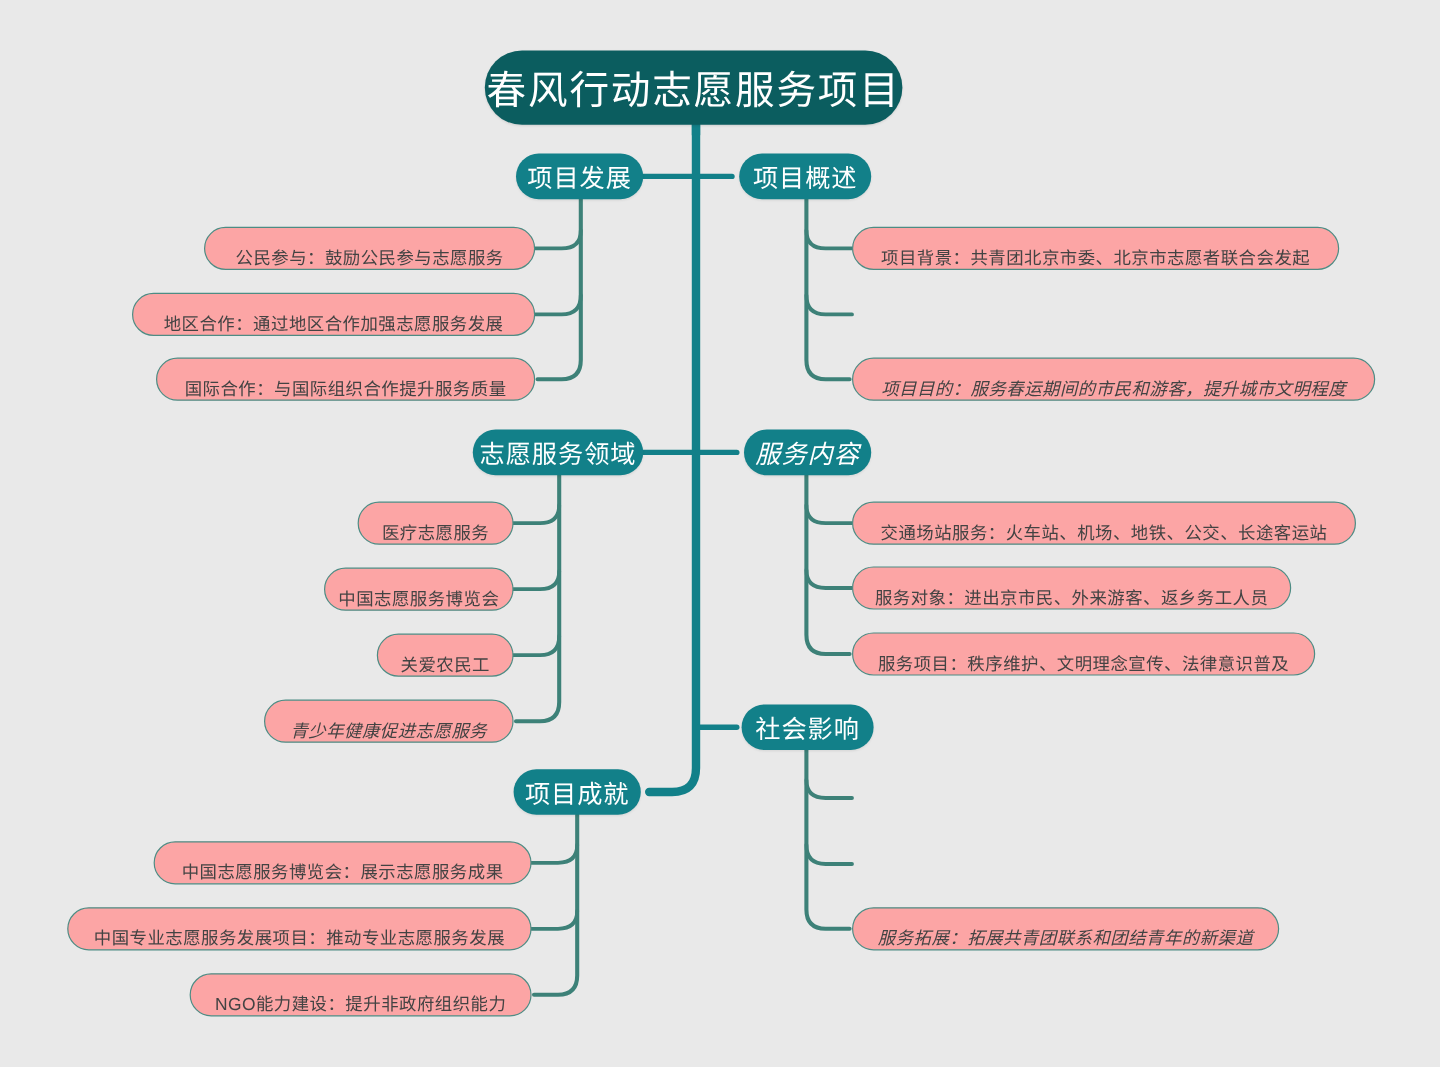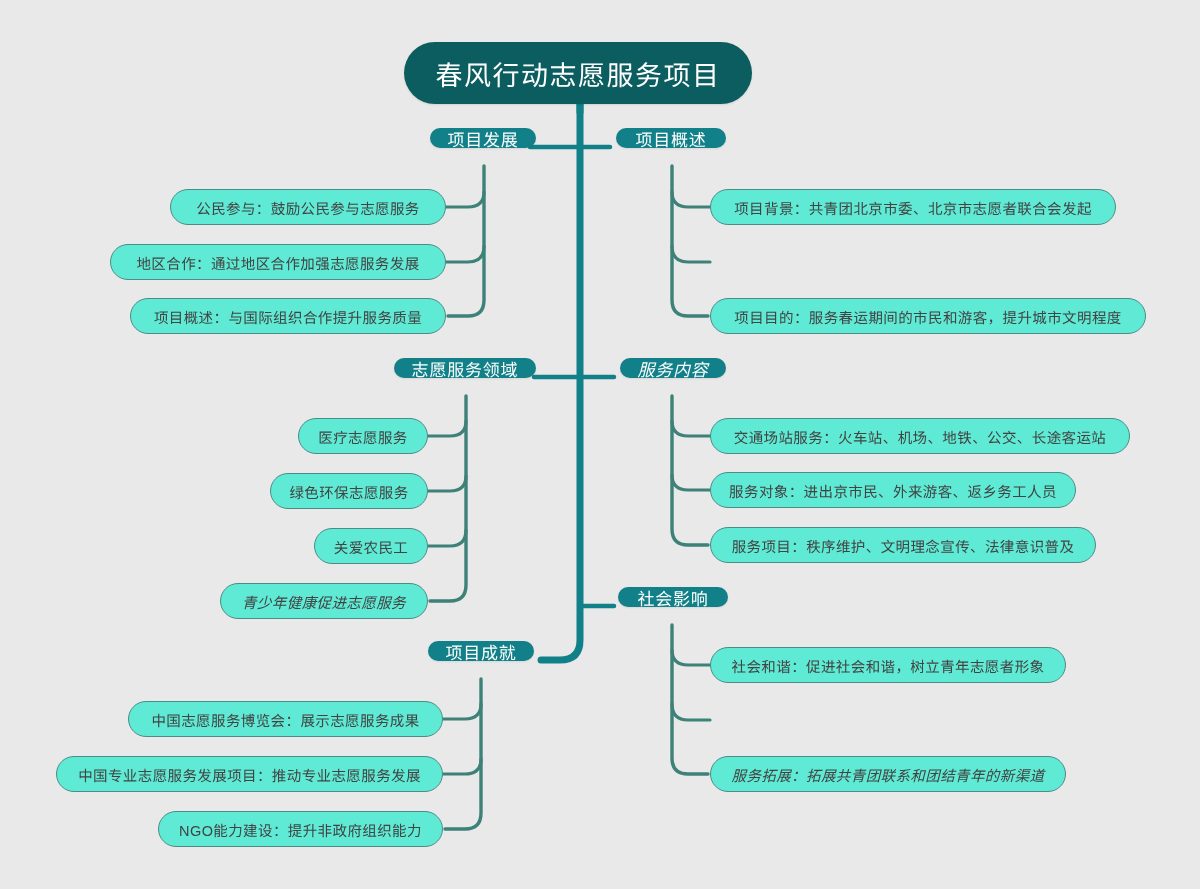--- a/index.html
+++ b/index.html
@@ -17,43 +17,44 @@
   .node{
     position:absolute;
     box-sizing:border-box;
     display:flex;align-items:center;justify-content:center;
     white-space:nowrap;
     border-radius:999px;
   }
   .node.root{
     background:#0b5d5f;
     color:#ffffff;
-    font-size:27px;
+    font-size:33px;
     letter-spacing:1.5px;
     height:62px;
     padding:0 30px;
     box-shadow:0 1px 2px rgba(0,0,0,.10);
   }
   .node.branch{
     background:#128089;
     color:#ffffff;
-    font-size:17px;
+    font-size:21px;
     letter-spacing:.8px;
-    height:20px;
+    height:38px;
     padding:0 20px;
     box-shadow:0 1px 2px rgba(0,0,0,.08);
   }
   .node.leaf{
-    background:#5eead4;
+    background:#fca5a5;
     color:#434343;
     font-size:14.5px;
     letter-spacing:.4px;
     height:36px;
     padding:0 18px;
     border:1.8px solid #4d8c84;
+    align-items:flex-end;
   }
 </style>
 </head>
 <body>
 
 <div id="mindmap">
 
   <svg class="wires" viewBox="0 0 1200 889" preserveAspectRatio="none" aria-hidden="true">
 
     <path d="M 580 104 L 580 640 Q 580 660 560 660 L 541 660" fill="none" stroke="#128089" stroke-width="7" stroke-linecap="round"></path>
@@ -101,41 +102,41 @@
   <div class="node branch" style="left:430px;top:128px;width:106px;">
     <span>项目发展</span>
   </div>
   <div class="node leaf" style="left:170px;top:189px;width:276px;">
     <span>公民参与：鼓励公民参与志愿服务</span>
   </div>
   <div class="node leaf" style="left:110px;top:244px;width:336px;">
     <span>地区合作：通过地区合作加强志愿服务发展</span>
   </div>
   <div class="node leaf" style="left:130px;top:298px;width:316px;">
-    <span>项目概述：与国际组织合作提升服务质量</span>
+    <span>国际合作：与国际组织合作提升服务质量</span>
   </div>
 
   <div class="node branch" style="left:616px;top:128px;width:110px;">
     <span>项目概述</span>
   </div>
   <div class="node leaf" style="left:710px;top:189px;width:406px;">
     <span>项目背景：共青团北京市委、北京市志愿者联合会发起</span>
   </div>
-  <div class="node leaf" style="left:710px;top:298px;width:436px;">
+  <div class="node leaf" style="left:710px;top:298px;width:436px;font-style:italic;">
     <span>项目目的：服务春运期间的市民和游客，提升城市文明程度</span>
   </div>
 
   <div class="node leaf" style="left:298px;top:418px;width:130px;">
     <span>医疗志愿服务</span>
   </div>
   <div class="node branch" style="left:394px;top:358px;width:142px;">
     <span>志愿服务领域</span>
   </div>
   <div class="node leaf" style="left:270px;top:473px;width:158px;">
-    <span>绿色环保志愿服务</span>
+    <span>中国志愿服务博览会</span>
   </div>
   <div class="node leaf" style="left:314px;top:528px;width:114px;">
     <span>关爱农民工</span>
   </div>
   <div class="node leaf" style="left:220px;top:583px;width:208px;font-style:italic;">
     <span>青少年健康促进志愿服务</span>
   </div>
 
   <div class="node branch" style="left:620px;top:358px;width:106px;font-style:italic;">
     <span>服务内容</span>
@@ -146,23 +147,20 @@
   <div class="node leaf" style="left:710px;top:472px;width:366px;">
     <span>服务对象：进出京市民、外来游客、返乡务工人员</span>
   </div>
   <div class="node leaf" style="left:710px;top:527px;width:386px;">
     <span>服务项目：秩序维护、文明理念宣传、法律意识普及</span>
   </div>
 
   <div class="node branch" style="left:618px;top:587px;width:110px;">
     <span>社会影响</span>
   </div>
-  <div class="node leaf" style="left:710px;top:647px;width:356px;">
-    <span>社会和谐：促进社会和谐，树立青年志愿者形象</span>
-  </div>
   <div class="node leaf" style="left:710px;top:756px;width:356px;font-style:italic;">
     <span>服务拓展：拓展共青团联系和团结青年的新渠道</span>
   </div>
 
   <div class="node branch" style="left:428px;top:641px;width:106px;">
     <span>项目成就</span>
   </div>
   <div class="node leaf" style="left:128px;top:701px;width:315px;">
     <span>中国志愿服务博览会：展示志愿服务成果</span>
   </div>

